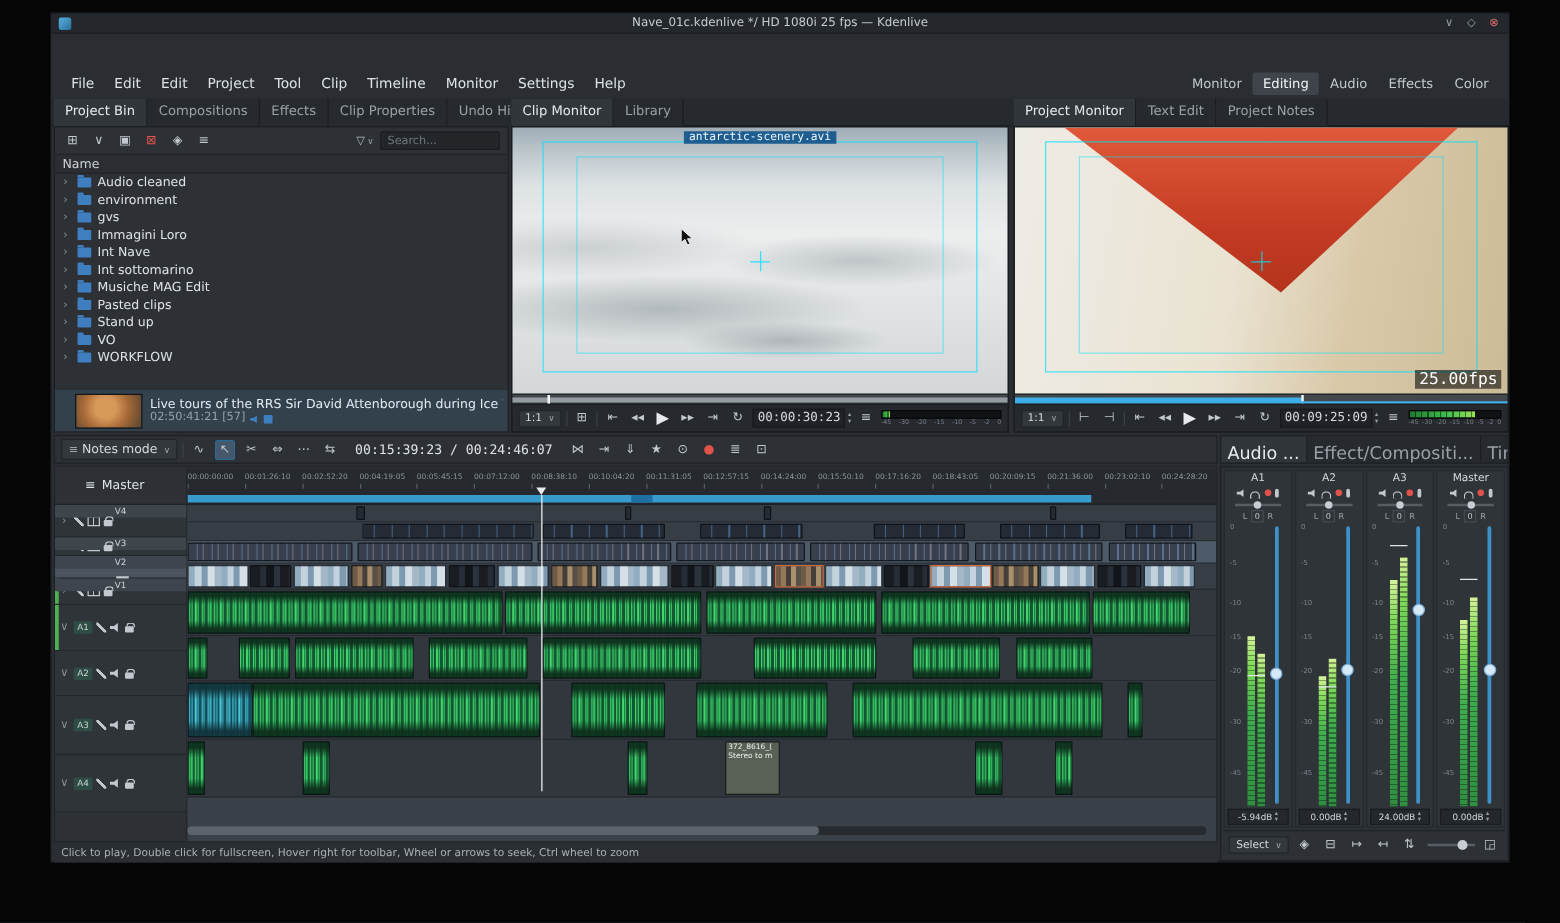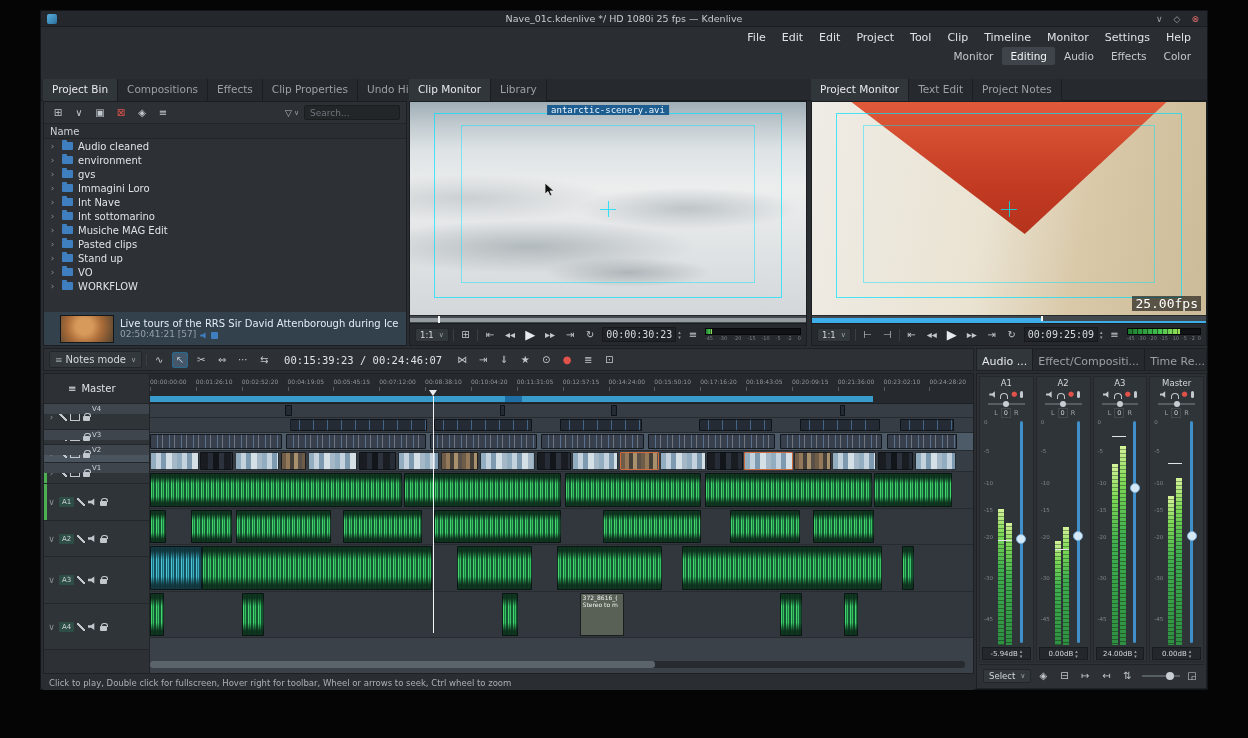--- a/index.html
+++ b/index.html
@@ -7,33 +7,33 @@
   .screen { position:relative; width:1248px; height:738px; background:#050505; overflow:hidden; }
   .window { position:absolute; left:40px; top:10px; width:1168px; height:680px; background:#2a2e32; border:1px solid #121518; font-size:11px; }
 
   
   .titlebar { position:absolute; left:0; top:0; right:0; height:16px; background:#24282c; display:flex; align-items:center; justify-content:center; font-size:9.5px; color:#c7ccd0; border-bottom:1px solid #1b1e21; }
   .app-icon { position:absolute; left:6px; top:3px; width:10px; height:10px; border-radius:2px; background:linear-gradient(135deg,#55b0e0,#2d6f9b); }
   .win-controls { position:absolute; right:8px; top:0; height:16px; display:flex; gap:11px; align-items:center; font-size:9px; color:#9aa0a6; }
   .win-controls .red { color:#e06c6c; }
 
   
-  .menubar { position:absolute; top:17px; left:0; right:0; height:51px; display:flex; align-items:flex-end; padding:0 8px 3px 8px; background:#2a2e32;flex-direction:column; }
+  .menubar { position:absolute; top:17px; left:0; right:0; height:51px; display:flex; align-items:flex-end; padding:0 8px 3px 8px; background:#2a2e32; }
   .menu-items { display:flex; }
   .menu-item { padding:3px 8px; font-size:11px; color:#dfe3e6; border-radius:2px; }
   .workspaces { margin-left:auto; display:flex; gap:1px; }
   .ws-btn { padding:3px 8px; font-size:10.5px; color:#c3c9ce; border-radius:2px; }
   .ws-btn.active { background:#3e4449; color:#f2f4f5; }
 
   
   .dock-tabs { position:absolute; top:68px; left:0; right:0; height:22px; background:#26292d; border-bottom:1px solid #1b1e21; }
   .tabgroup { position:absolute; top:0; height:22px; display:flex; }
   .tab { padding:4px 9px 0 9px; font-size:10.5px; color:#9aa1a7; background:#26292d; border-right:1px solid #1b1e21; white-space:nowrap; }
   .tab.active { background:#31363b; color:#e8eaec; }
-  .tab.small { font-size:11px; padding:6px 5px 0 5px; }
+  .tab.small { font-size:14px; padding:6px 5px 0 5px; }
 
   .panel { position:absolute; background:#2d3136; border:1px solid #1c1f22; }
 
   
   .bin-panel { left:2px; top:90px; width:364px; height:245px; display:flex; flex-direction:column; }
   .bin-toolbar { height:22px; display:flex; align-items:center; gap:5px; padding:0 6px; border-bottom:1px solid #222527; }
   .iconrow { display:flex; align-items:center; gap:5px; }
   .tbtn { min-width:16px; height:16px; display:inline-flex; align-items:center; justify-content:center; font-size:10px; color:#c2c8cd; border-radius:2px; }
   .tbtn.big { font-size:13px; color:#e8ebee; }
   .tbtn.red { color:#e0524a; }
@@ -105,21 +105,21 @@
   
   .timeline { position:absolute; left:2px; top:362px; width:931px; height:301px; background:#3a414a; border:1px solid #1e2124; overflow:hidden; }
   .tl-corner { position:absolute; left:0; top:0; width:106px; height:30px; background:#2d3136; border-right:1px solid #222528; border-bottom:1px solid #222528; display:flex; align-items:center; gap:5px; padding-left:24px; font-size:10px; color:#dfe3e6; }
   .tl-ruler { position:absolute; left:106px; right:0; top:0; height:30px; background:#26292d; border-bottom:1px solid #1d2023; overflow:hidden; }
   .tick { position:absolute; top:4px; font-size:6px; color:#8f969c; white-space:nowrap; }
   .tick::before { content:""; position:absolute; left:0; top:9px; width:1px; height:4px; background:#565c62; }
   .zone { position:absolute; bottom:1px; left:0; height:6px; background:#3daee9; opacity:.85; }
   .zone-marker { position:absolute; bottom:1px; height:6px; background:#1d6fa5; }
   .tl-headers { position:absolute; left:0; top:30px; width:106px; bottom:0; background:#2d3136; border-right:1px solid #222528; }
   .track-header { display:flex; align-items:center; gap:3px; padding-left:3px; border-bottom:1px solid #23272b; background:#2f3439; position:relative; }
-  .track-header.sel { background:#49545f; }
+  .track-header.sel { background:#49545f;flex-direction:column; }
   .track-header.target::before { content:""; position:absolute; left:0; top:0; bottom:0; width:3px; background:#4caf50; }
   .tbadge { min-width:15px; height:10px; background:#3e454c; color:#cdd3d8; font-size:7px; display:inline-flex; align-items:center; justify-content:center; border-radius:1px; padding:0 1px; }
   .tbadge.audio { background:#2e4d44; }
   .ic-fx { width:8px; height:8px; background:linear-gradient(45deg,transparent 40%,#c2c8cd 40% 60%,transparent 60%); }
   .ic-frames { width:10px; height:8px; border:1px solid #c2c8cd; background:linear-gradient(90deg,transparent 44%,#c2c8cd 44% 56%,transparent 56%); }
   .ic-speaker { width:9px; height:8px; background:#c2c8cd; clip-path:polygon(0 35%,35% 35%,70% 5%,70% 95%,35% 65%,0 65%); }
   .ic-speaker.sm { width:8px; height:7px; }
   .ic-lock { width:7px; height:5px; background:#c2c8cd; border-radius:1px; position:relative; margin-top:3px; }
   .ic-lock::before { content:""; position:absolute; top:-3px; left:1px; width:5px; height:3px; border:1px solid #c2c8cd; border-bottom:none; border-radius:3px 3px 0 0; }
   .tl-body { position:absolute; left:106px; right:0; top:30px; bottom:0; background:#3a4149; overflow:hidden; }

